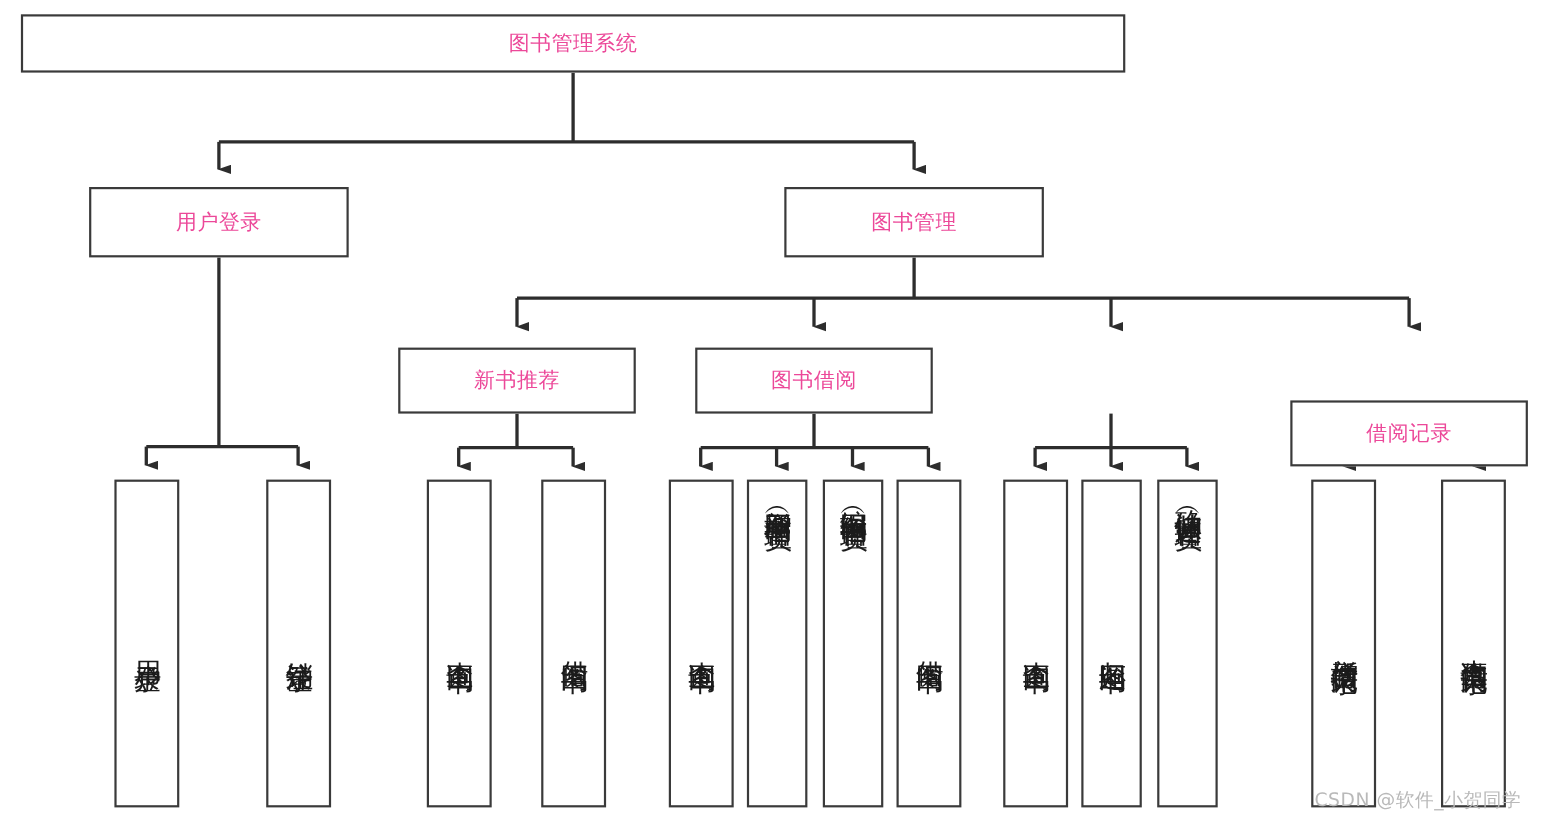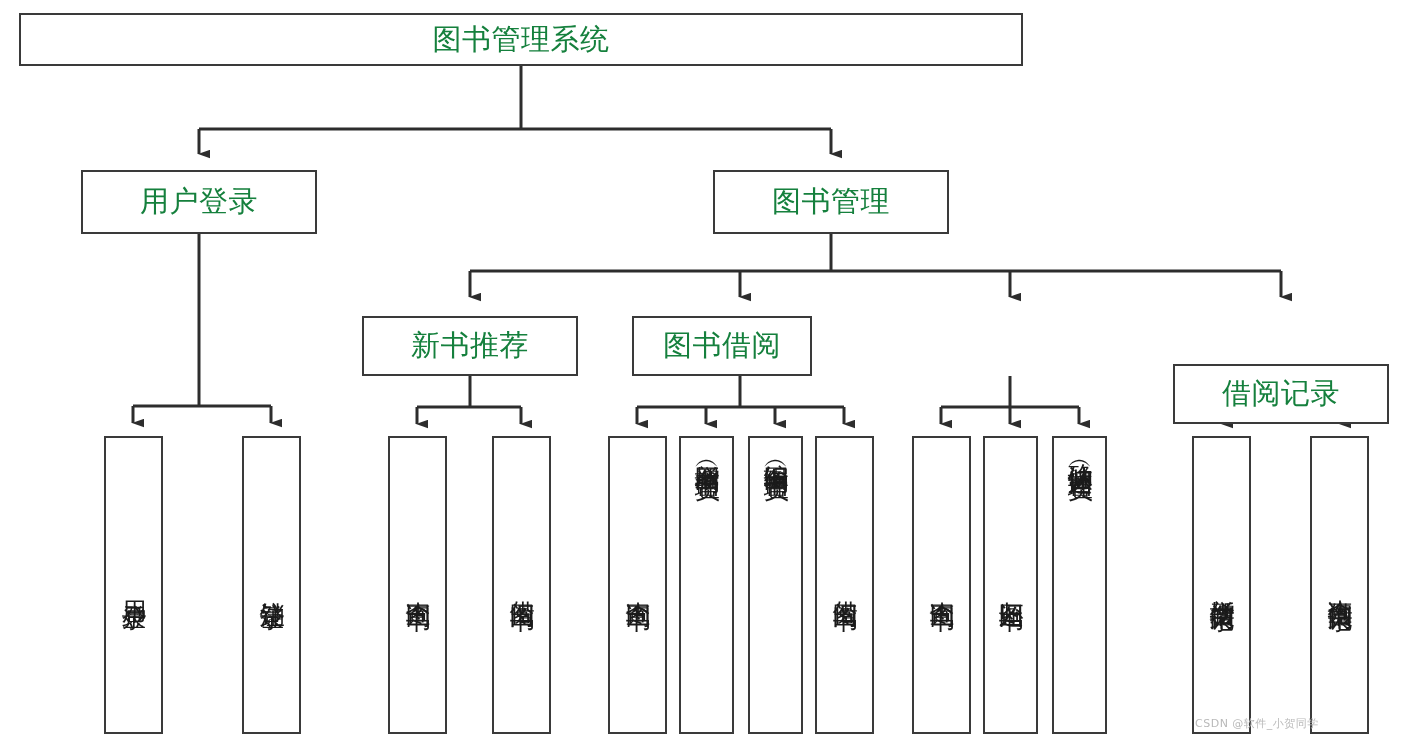--- a/index.html
+++ b/index.html
@@ -29,23 +29,23 @@
   .node-box {
     position: absolute;
     box-sizing: border-box;
     background: #ffffff;
     border: 2.5px solid #3a3a3a;
     display: flex;
     align-items: center;
     justify-content: center;
   }
   .node-label-h {
-    font-size: 29px;
+    font-size: 19px;
     line-height: 1.1;
-    color: #15803d;
+    color: #ec4899;
     white-space: nowrap;
     letter-spacing: 0.5px;
   }
   .node-label-v {
     writing-mode: vertical-rl;
     text-orientation: upright;
     font-size: 25px;
     line-height: 1.22;
     color: #1b1b1b;
     letter-spacing: 2px;
@@ -56,21 +56,21 @@
     box-sizing: border-box;
     background: #ffffff;
     border: 2.5px solid #3a3a3a;
     display: flex;
     justify-content: center;
   }
   .leaf-box.align-center { align-items: center; }
   .leaf-box.align-top    { align-items: flex-start; padding-top: 6px; }
   .watermark {
     position: absolute;
-    font-size: 11px;
+    font-size: 17px;
     color: #b9b9b9;
     white-space: nowrap;
     letter-spacing: 0.5px;
     font-family: "DejaVu Sans", "Liberation Sans", sans-serif;
   }
 </style>
 </head>
 <body>
 
 <div id="diagram-root">
@@ -134,21 +134,21 @@
   </div>
 
   <div class="node-box" style="left:713px; top:170px; width:236px; height:64px;">
     <span class="node-label-h">图书管理</span>
   </div>
 
   <div class="node-box" style="left:362px; top:316px; width:216px; height:60px;">
     <span class="node-label-h">新书推荐</span>
   </div>
 
-  <div class="node-box" style="left:632px; top:316px; width:180px; height:60px;text-align:center;">
+  <div class="node-box" style="left:632px; top:316px; width:216px; height:60px;text-align:center;">
     <span class="node-label-h">图书借阅</span>
   </div>
 
 
   <div class="node-box" style="left:1173px; top:316px; width:216px; height:60px;margin-top:48px;">
     <span class="node-label-h">借阅记录</span>
   </div>
 
   <div class="leaf-box align-center" style="left:104px; top:436px; width:59px; height:298px;">
     <span class="node-label-v">用户登录</span>

